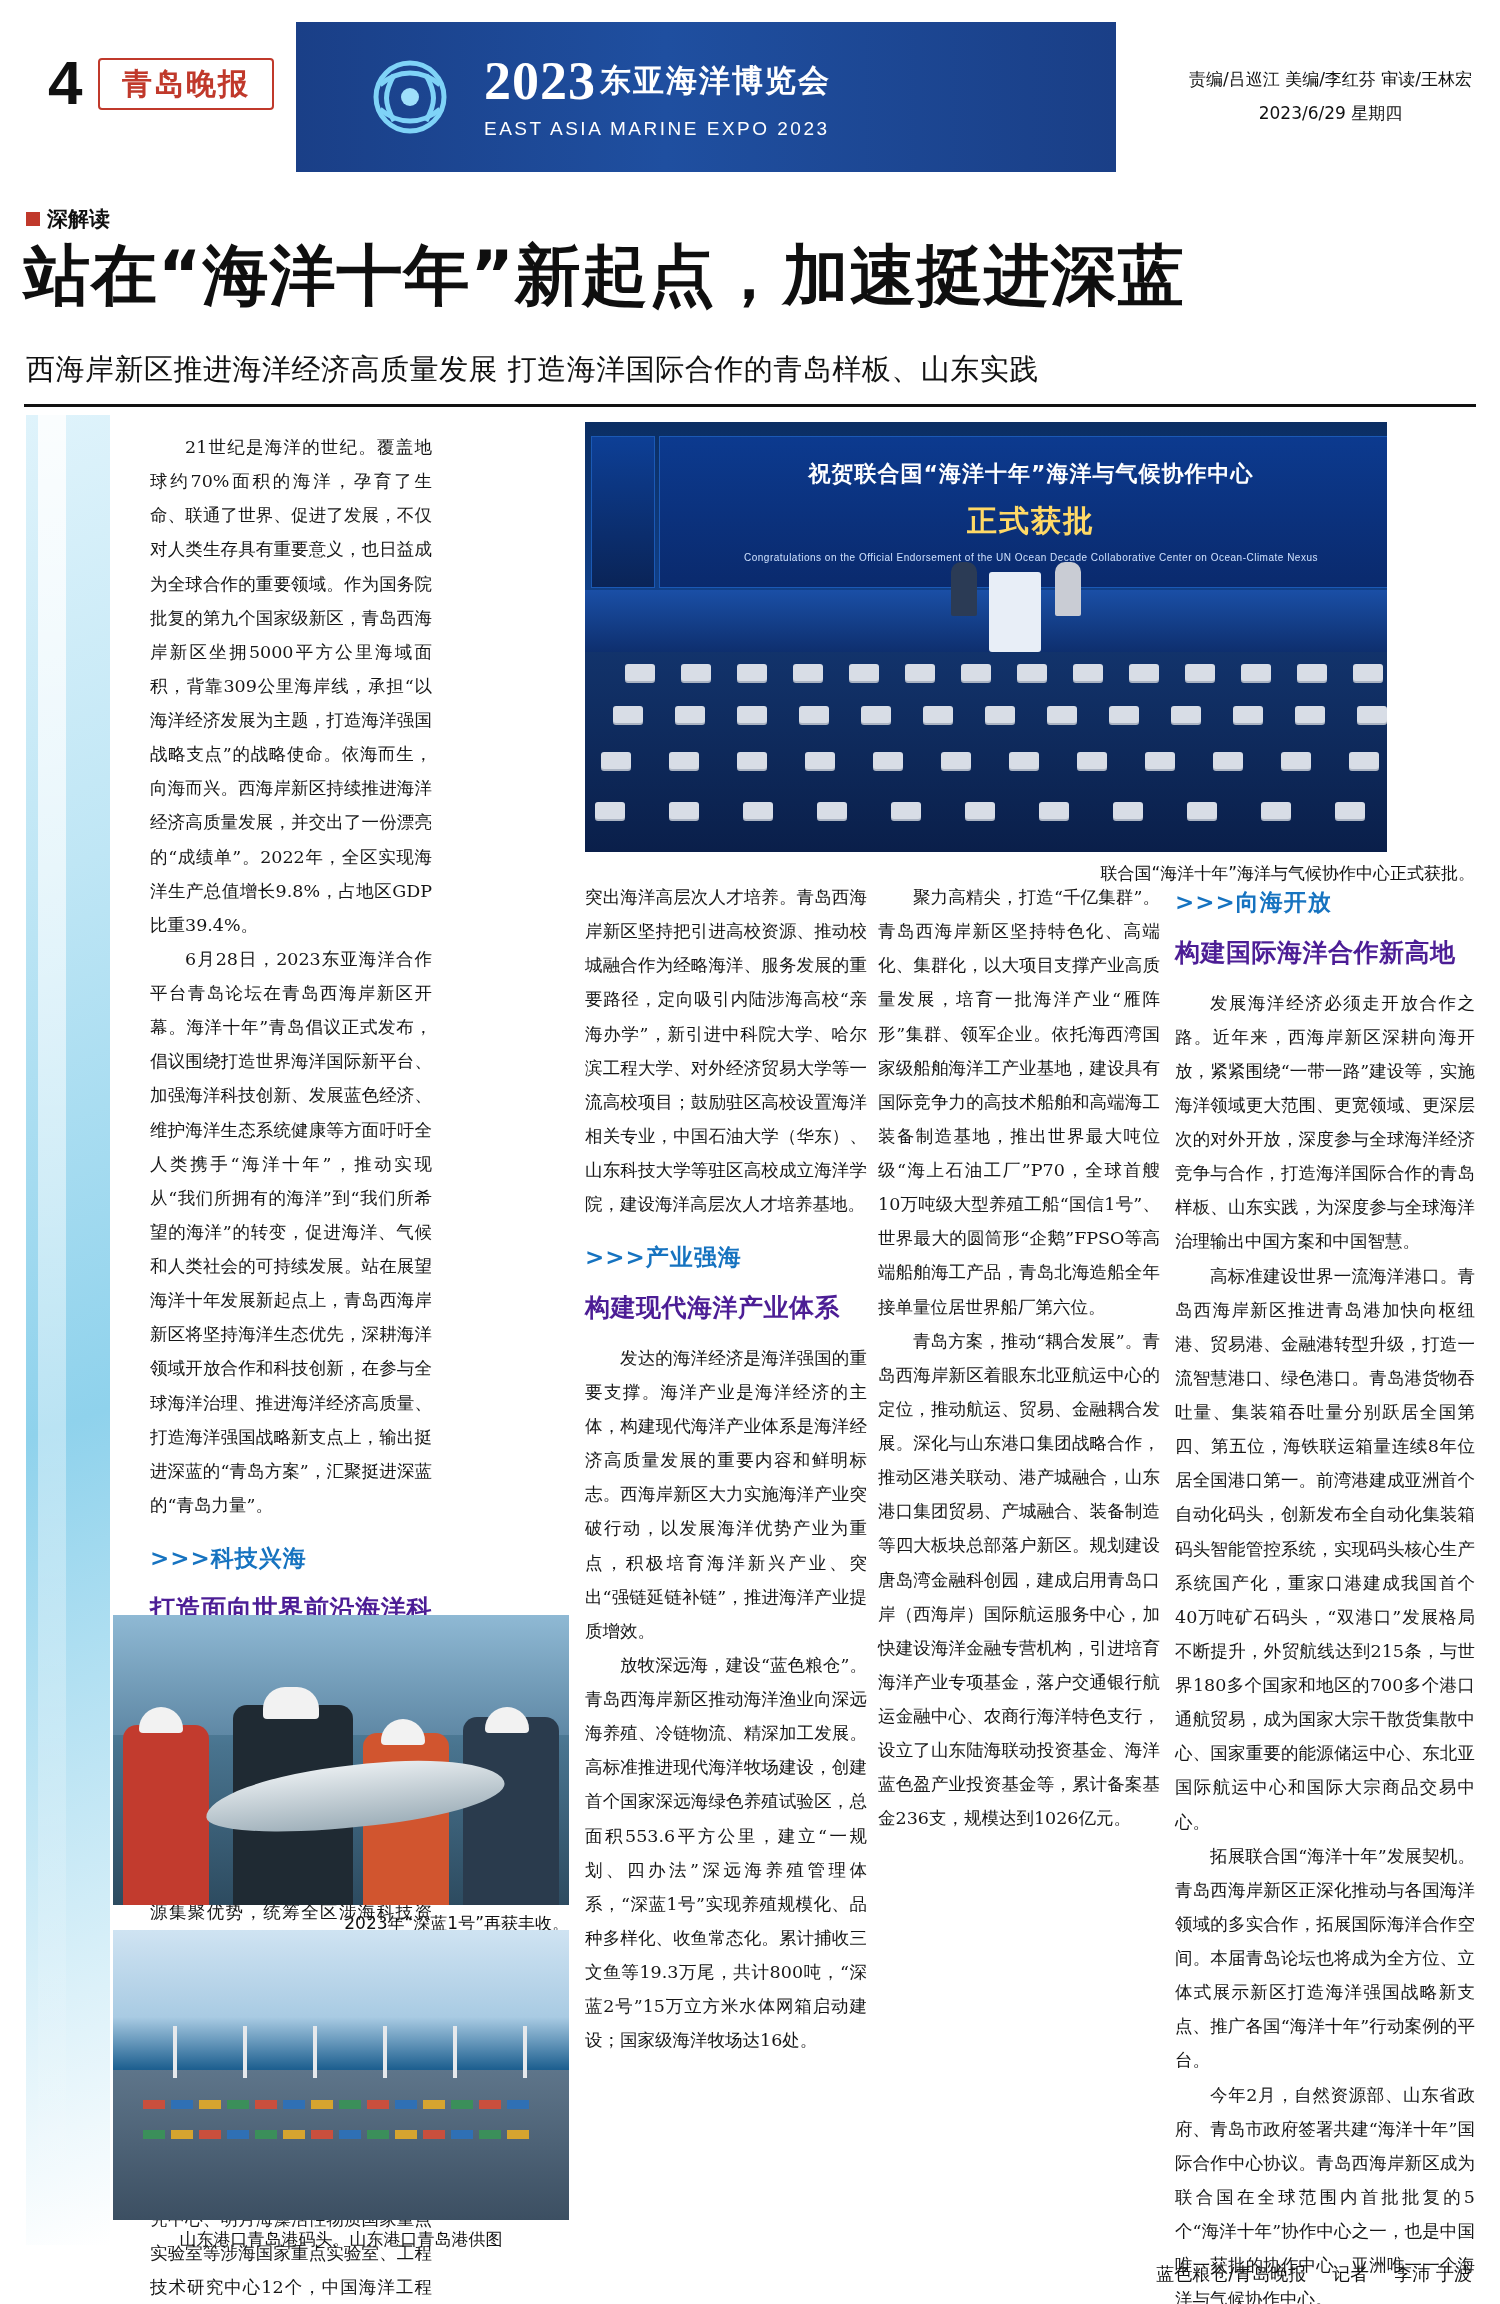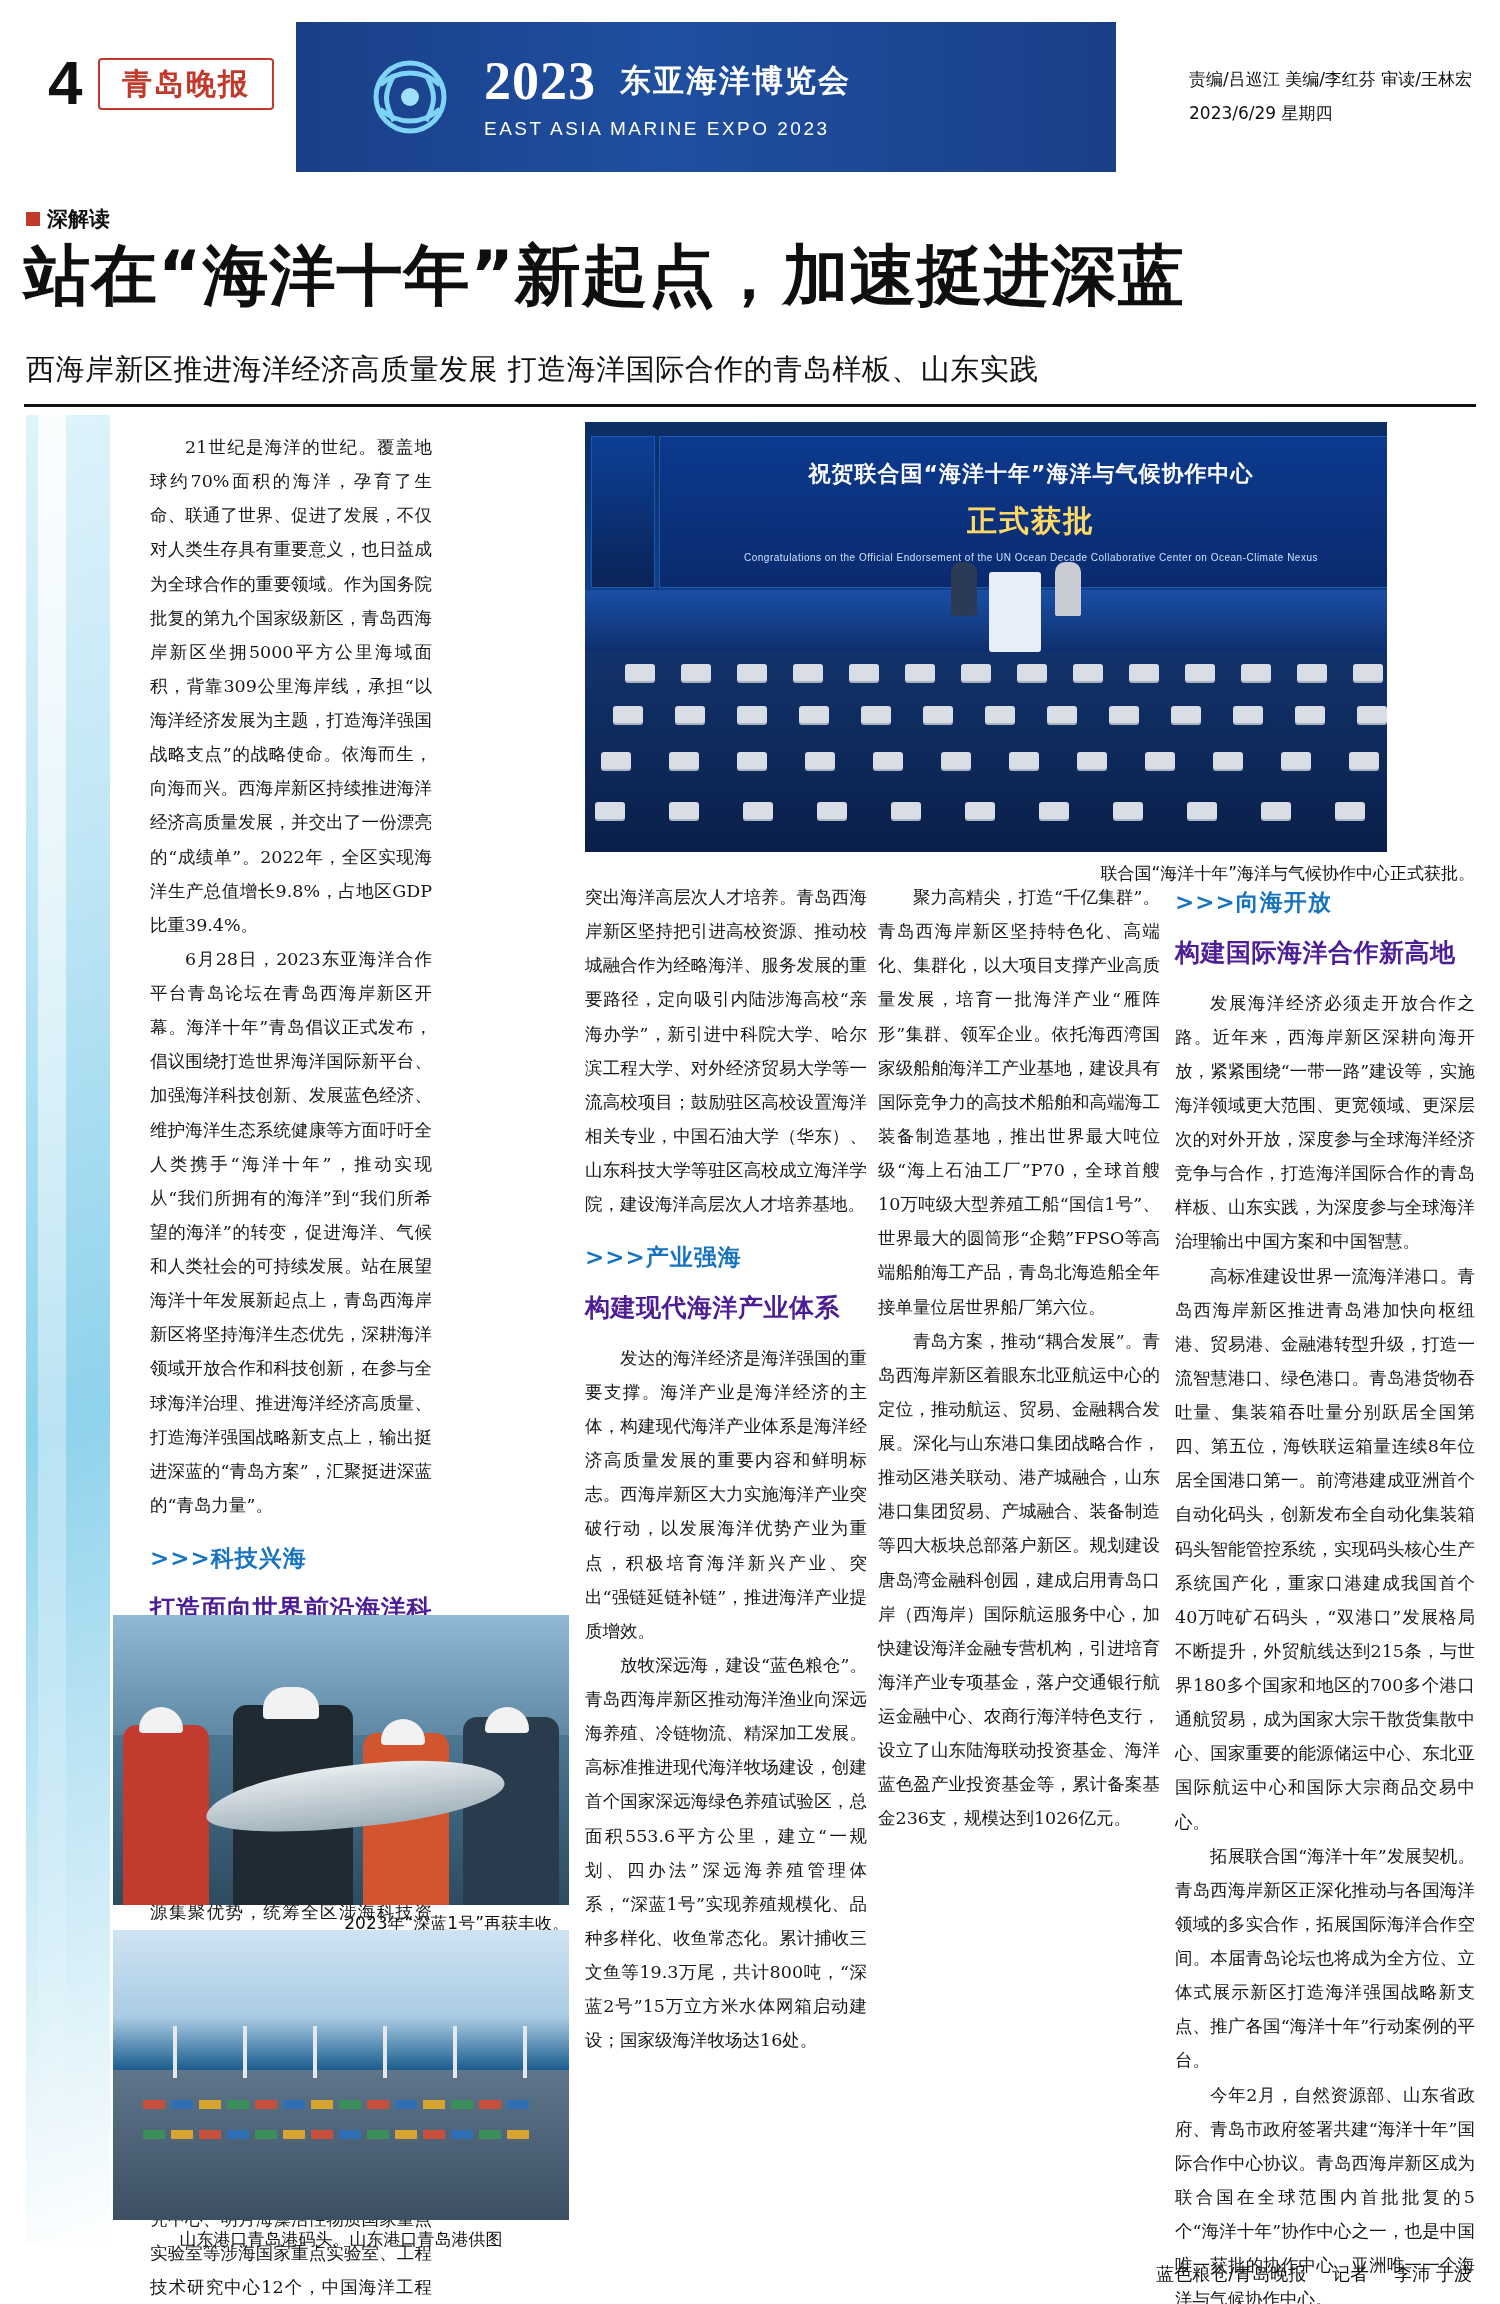--- a/index.html
+++ b/index.html
@@ -72,32 +72,32 @@
     display:inline-block;
     vertical-align:middle;
   }
   .expo-cn{
     font-family:"DejaVu Sans", sans-serif;
     font-size:31px;
     font-weight:700;
     letter-spacing:2px;
     display:inline-block;
     vertical-align:middle;
-    margin-left:20px;
+    margin-left:0;
   }
   .expo-en{
     font-family:"Liberation Sans", sans-serif;
     font-size:19px;
     letter-spacing:2.5px;
     margin-top:10px;
   }
   .mast-right{
     position:absolute;
     right:28px; top:62px;
-    text-align:left;
+    text-align:center;
     font-family:"DejaVu Sans", sans-serif;
     font-size:17px;
     color:#111;
     line-height:2;
   }
 
   
   .kicker{
     position:absolute;
     left:26px; top:205px;

